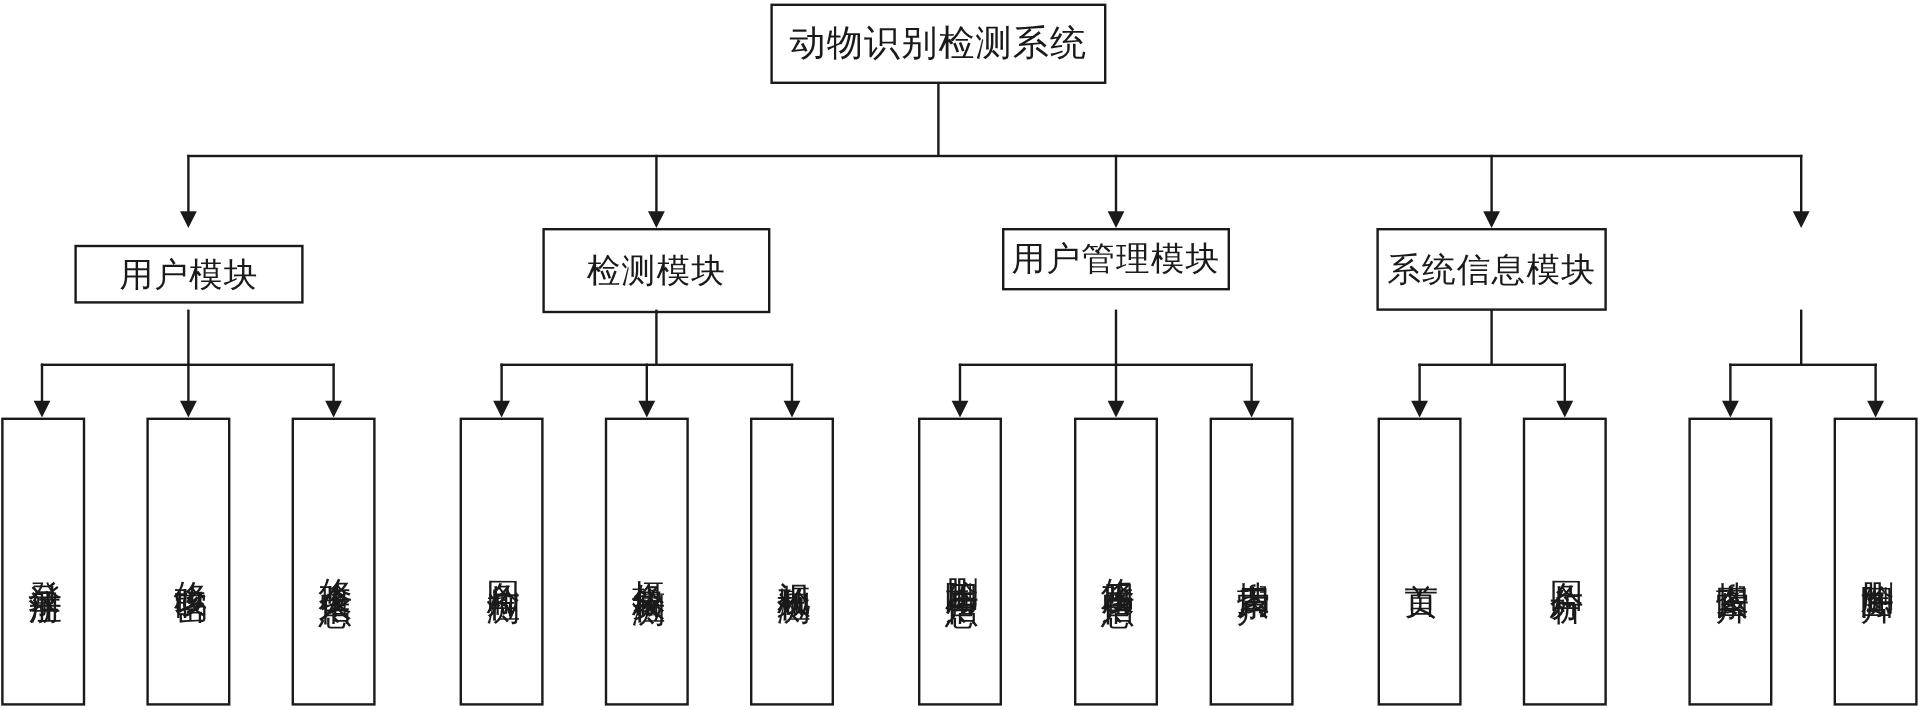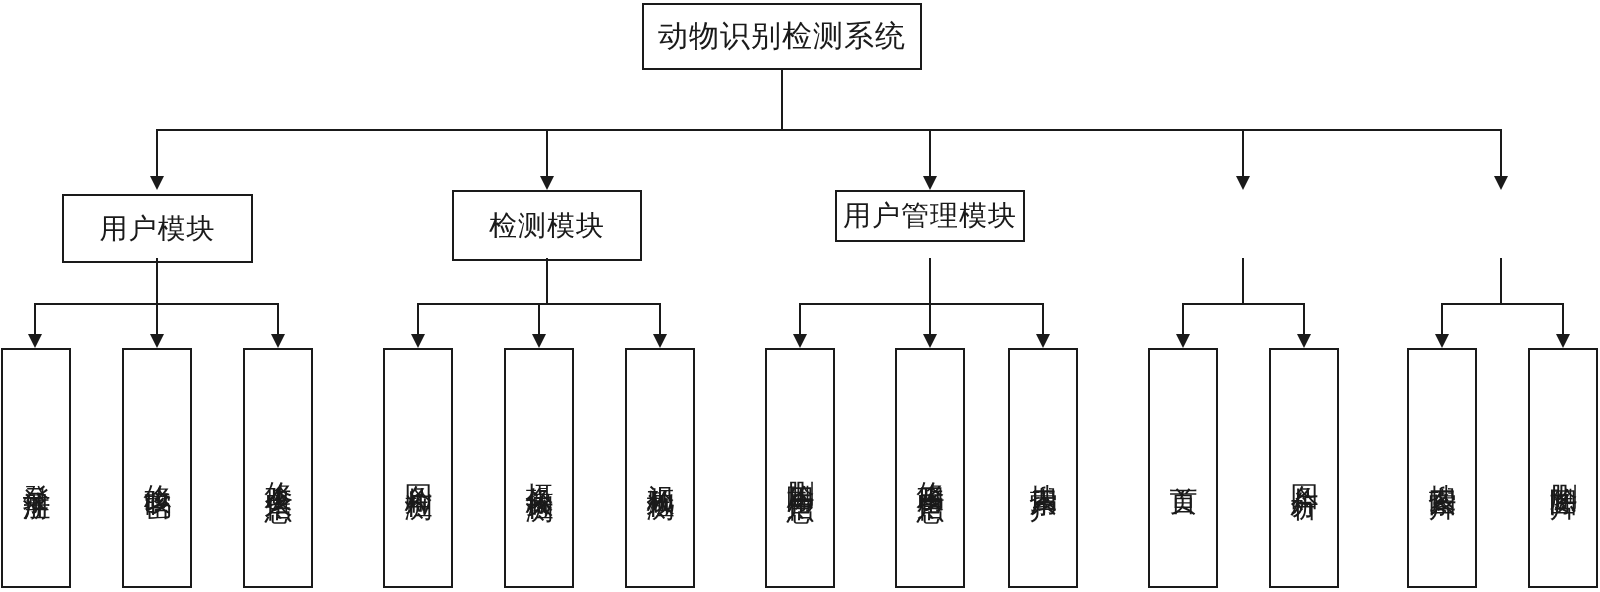--- a/index.html
+++ b/index.html
@@ -79,28 +79,31 @@
   <div class="arrow" style="left:150px;top:176px"></div>
   <div class="vline" style="left:546px;top:129px;height:48px"></div>
   <div class="arrow" style="left:540px;top:176px"></div>
   <div class="vline" style="left:929px;top:129px;height:48px"></div>
   <div class="arrow" style="left:923px;top:176px"></div>
   <div class="vline" style="left:1242px;top:129px;height:48px"></div>
   <div class="arrow" style="left:1236px;top:176px"></div>
   <div class="vline" style="left:1500px;top:129px;height:48px"></div>
   <div class="arrow" style="left:1494px;top:176px"></div>
 
-  <div class="node" style="left:62px;top:194px;width:191px;height:69px">
+  <div class="node" style="left:62px;top:204px;width:191px;height:49px">
     <span class="module-label">用户模块</span>
   </div>
   <div class="node" style="left:452px;top:190px;width:190px;height:71px">
     <span class="module-label">检测模块</span>
   </div>
   <div class="node" style="left:835px;top:190px;width:190px;height:52px">
     <span class="module-label">用户管理模块</span>
+  </div>
+  <div class="node" style="left:1147px;top:190px;width:192px;height:69px">
+    <span class="module-label">系统信息模块</span>
   </div>
 
   <div class="vline" style="left:156px;top:258px;height:46px"></div>
   <div class="vline" style="left:546px;top:258px;height:46px"></div>
   <div class="vline" style="left:929px;top:258px;height:46px"></div>
   <div class="vline" style="left:1242px;top:258px;height:46px"></div>
   <div class="vline" style="left:1500px;top:258px;height:46px"></div>
 
   <div class="hline" style="left:34px;top:303px;width:245px"></div>
   <div class="hline" style="left:417px;top:303px;width:244px"></div>

